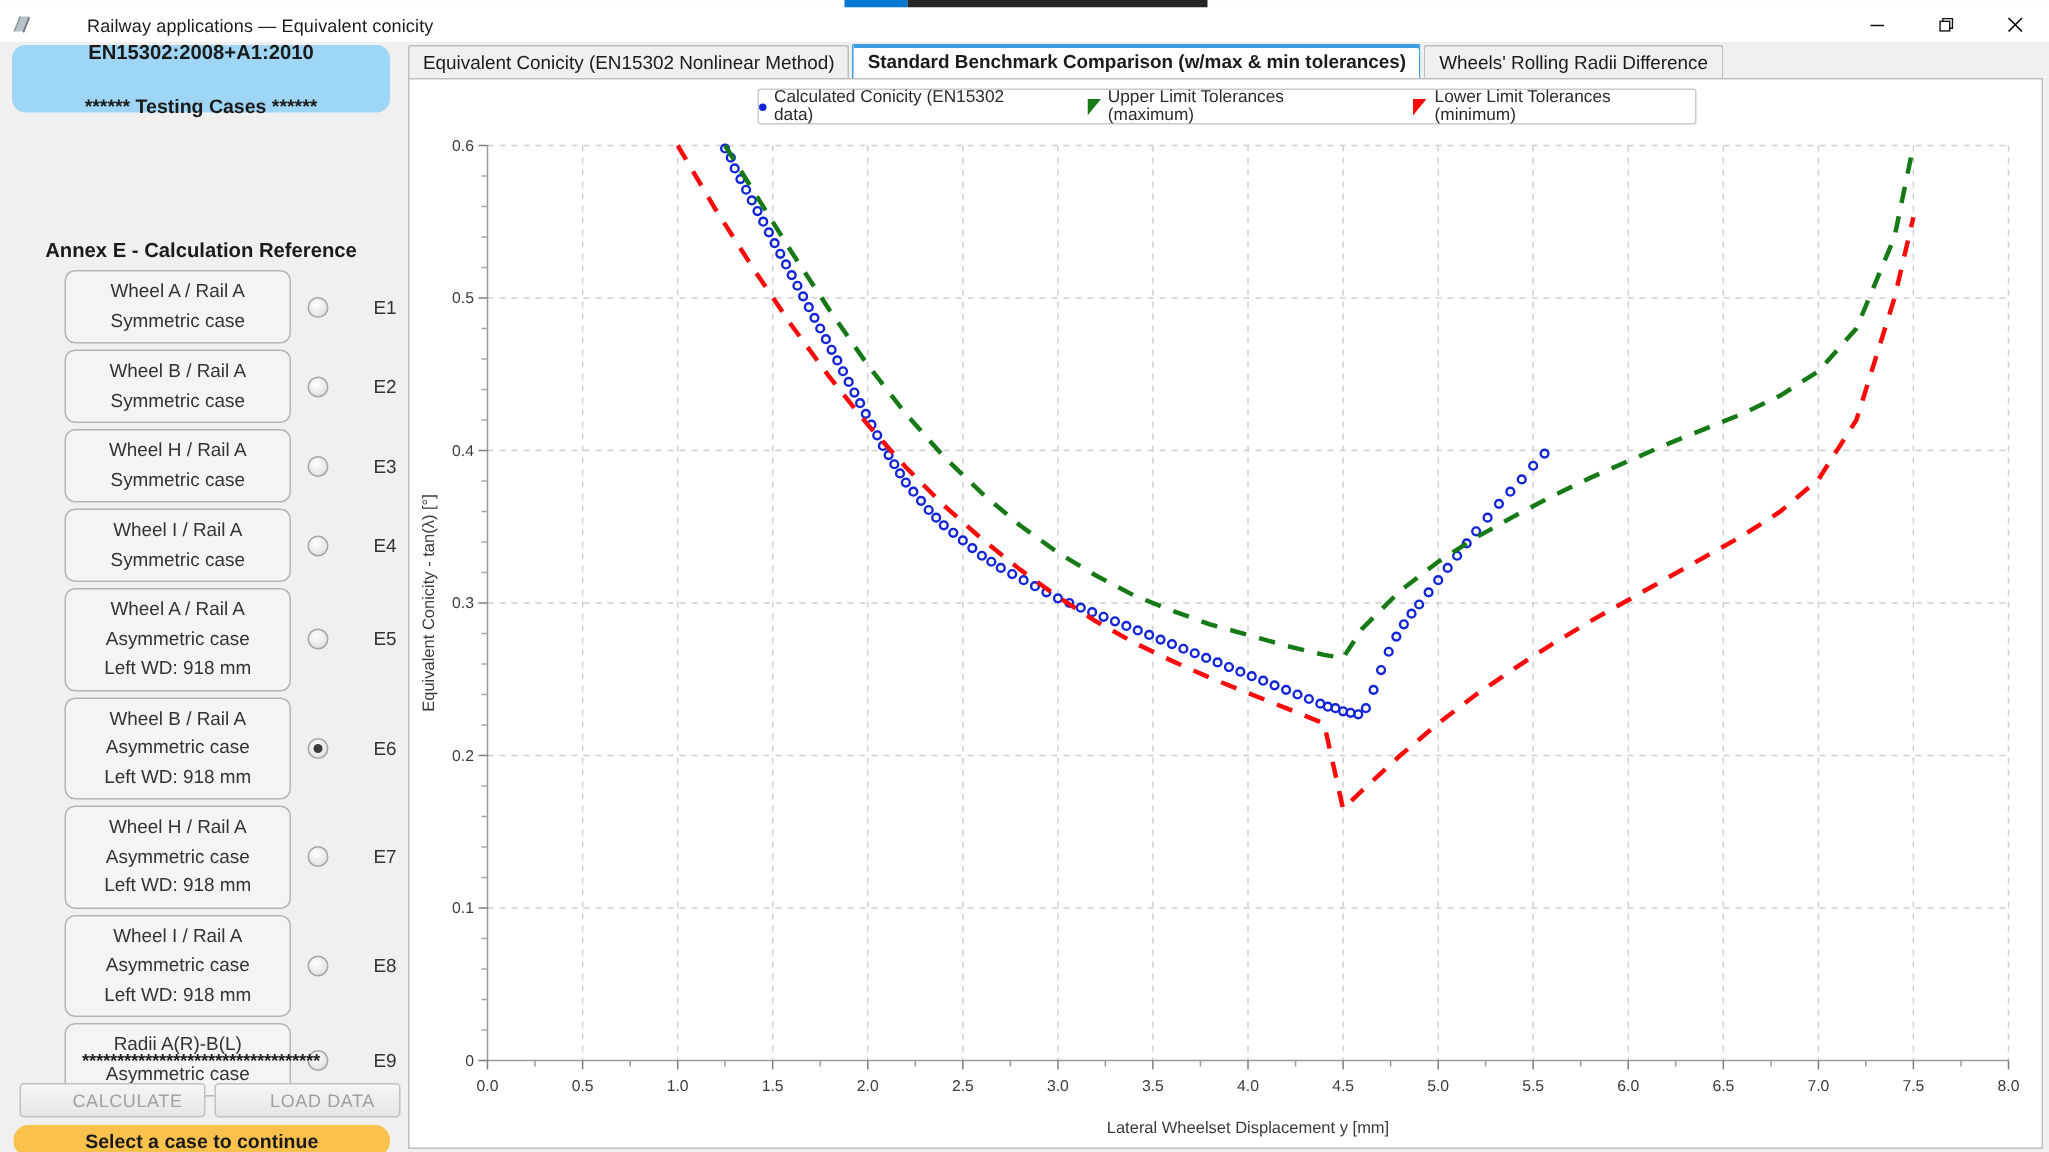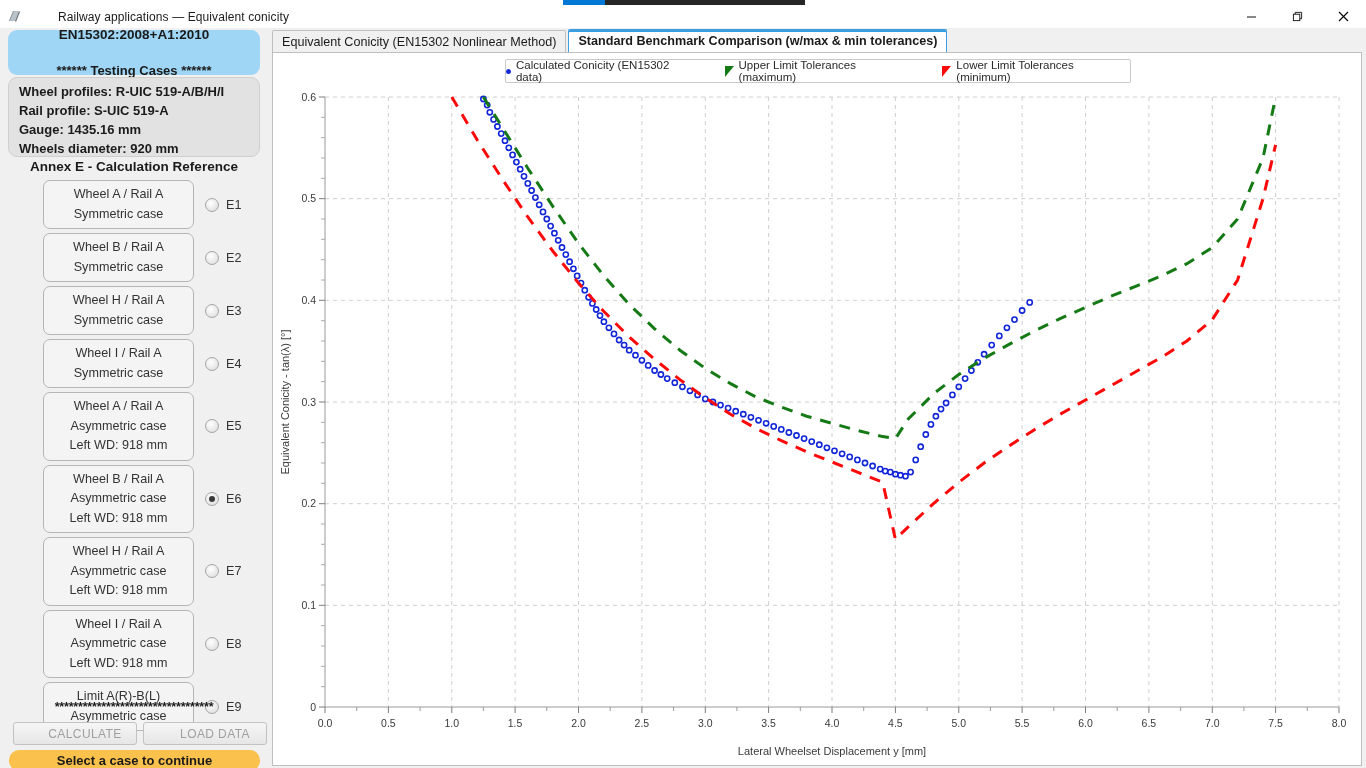--- a/index.html
+++ b/index.html
@@ -60,21 +60,21 @@
 
   #caselist { position:absolute; left:0; top:152px; width:268px; }
   .case-row { position:relative; width:268px; display:flex; align-items:center; margin-bottom:4px;padding-left:34px; }
   .case-btn {
     width:151px; margin-left:9px;
     background:#f4f4f4; border:1px solid #b5b5b5; border-radius:7px;
     padding:4px 2px; text-align:center;
     font-size:12.6px; color:#333; line-height:19.5px; cursor:pointer;
   }
   .case-btn div { white-space:nowrap; }
-  .radio-wrap { display:flex; margin-left:11px; cursor:pointer; }
+  .radio-wrap { display:flex; margin-left:11px; cursor:pointer;gap:23px; }
   .radio {
     width:14px; height:14px; border-radius:50%;
     background:radial-gradient(circle at 40% 35%, #ffffff 0%, #e4e4e4 70%, #d3d3d3 100%);
     border:1px solid #a6a6a6; position:relative; flex:0 0 auto;
   }
   .radio.on::after {
     content:""; position:absolute; left:3px; top:3px; width:6px; height:6px;
     border-radius:50%; background:#3a3a3a;
   }
   .radio-lbl { margin-left:7px; font-size:12.6px; color:#333; }
@@ -176,26 +176,20 @@
 
 <div id="client">
 
   <div id="sidebar">
 
     <div class="panel-hdr">
       <div>EN15302:2008+A1:2010</div>
       <div class="l2">****** Testing Cases ******</div>
     </div>
 
-    <div class="panel-info">
-      <div>Wheel profiles: R-UIC 519-A/B/H/I</div>
-      <div>Rail profile: S-UIC 519-A</div>
-      <div>Gauge: 1435.16 mm</div>
-      <div>Wheels diameter: 920 mm</div>
-    </div>
 
     <div class="annex-title">Annex E - Calculation Reference</div>
 
     <div id="caselist">
         <div class="case-row">
           <div class="case-btn">
             <div>Wheel A / Rail A</div>
             <div>Symmetric case</div>
           </div>
           <div class="radio-wrap">
@@ -272,21 +266,21 @@
             <div>Asymmetric case</div>
             <div>Left WD: 918 mm</div>
           </div>
           <div class="radio-wrap">
             <span class="radio"></span>
             <span class="radio-lbl">E8</span>
           </div>
         </div>
         <div class="case-row">
           <div class="case-btn">
-            <div>Limit A(R)-B(L)</div>
+            <div>Radii A(R)-B(L)</div>
             <div>Asymmetric case</div>
           </div>
           <div class="radio-wrap">
             <span class="radio"></span>
             <span class="radio-lbl">E9</span>
           </div>
         </div>
       </div>
 
     <div class="stars">**********************************</div>
@@ -299,20 +293,23 @@
     <div class="status-bar">Select a case to continue</div>
   </div>
 
   <div id="rightpane">
     <div id="tabstrip">
         <div class="tab">
           <span>Equivalent Conicity (EN15302 Nonlinear Method)</span>
         </div>
         <div class="tab active">
           <span>Standard Benchmark Comparison (w/max &amp; min tolerances)</span>
+        </div>
+        <div class="tab">
+          <span>Wheels' Rolling Radii Difference</span>
         </div>
       </div>
 
     <div id="tabcontent">
       <div id="legend">
           <div class="lg-item">
             <span class="lg-dot" style="background: rgb(18, 38, 216);"></span>
             <span>Calculated Conicity (EN15302 data)</span>
           </div>
           <div class="lg-item">

